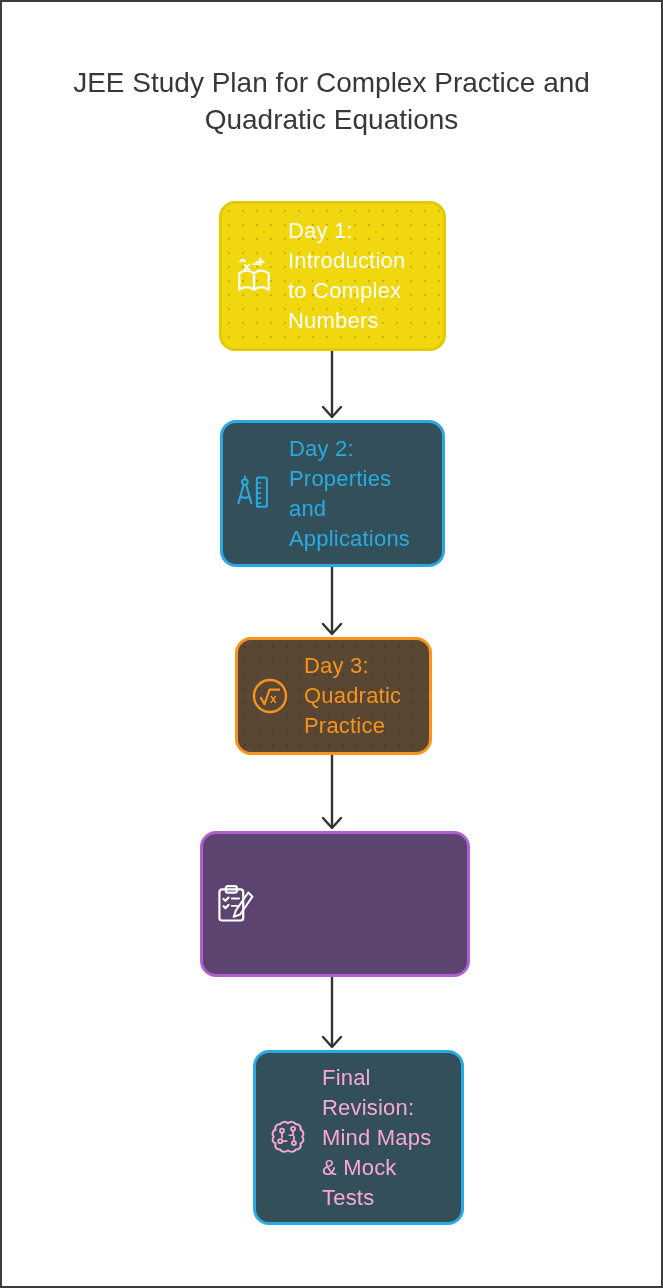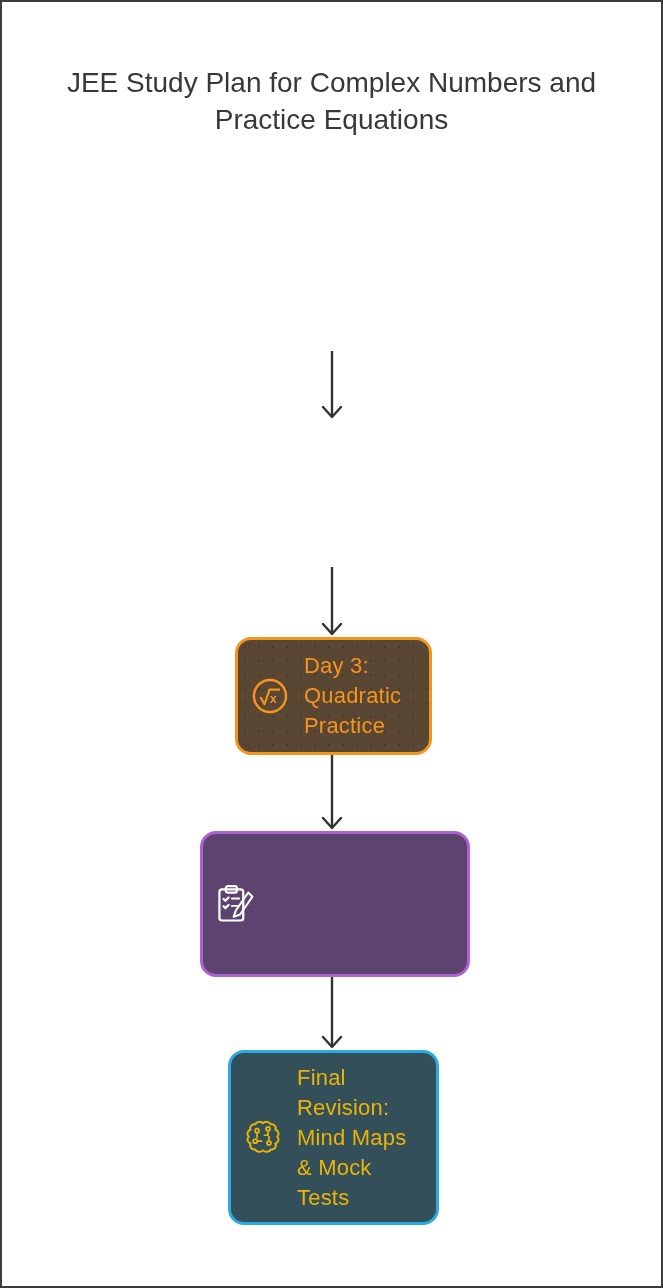--- a/index.html
+++ b/index.html
@@ -47,28 +47,63 @@
   .a1{top:349px;}
   .a2{top:565px;}
   .a3{top:753px;}
   .a4{top:975px;}
 </style>
 </head>
 <body>
 
 <div class="canvas" style="border-color: rgb(60, 60, 60); background: rgb(255, 255, 255);">
 
-  <h1 class="title" style="color: rgb(56, 56, 56);">JEE Study Plan for Complex Numbers and Practice Equations</h1>
+  <h1 class="title" style="color: rgb(56, 56, 56);">JEE Study Plan for Complex Practice and Quadratic Equations</h1>
 
+  <div class="node n1 dotted" style="background-color: rgb(240, 215, 14); border-color: rgb(227, 201, 0); color: rgb(255, 255, 255);">
+    <span class="icon">
+      <svg viewBox="0 0 48 48" fill="none" stroke="currentColor" stroke-width="2.4" stroke-linecap="round" stroke-linejoin="round">
+        <path d="M8 21 C13 17.5 19 17.5 24 21 V39 C19 35.5 13 35.5 8 39 Z"></path>
+        <path d="M40 21 C35 17.5 29 17.5 24 21 V39 C29 35.5 35 35.5 40 39 Z"></path>
+        <path d="M24 25 V35"></path>
+        <path d="M9 8 q2.5 -2.5 5 0"></path>
+        <path d="M14 12 l4.5 4.5 M18.5 12 L14 16.5"></path>
+        <path d="M31 5 v7 M27.5 8.5 h7"></path>
+        <path d="M22.5 11 h6" stroke-width="2"></path>
+        <circle cx="25.5" cy="8.5" r="0.7" fill="currentColor" stroke="none"></circle>
+        <circle cx="25.5" cy="13.5" r="0.7" fill="currentColor" stroke="none"></circle>
+      </svg>
+    </span>
+    <span class="label">Day 1:
+Introduction
+to Complex
+Numbers</span>
+  </div>
 
   <svg class="arrow a1" width="26" height="69" viewBox="0 0 26 69" style="color: rgb(51, 51, 51);">
     <path d="M13 0 V66" stroke="currentColor" stroke-width="2.4" fill="none"></path>
     <path d="M4 56 L13 66 L22 56" stroke="currentColor" stroke-width="2.4" fill="none" stroke-linecap="round" stroke-linejoin="round"></path>
   </svg>
 
+  <div class="node n2" style="background-color: rgb(51, 80, 90); border-color: rgb(41, 171, 226); color: rgb(41, 171, 226);">
+    <span class="icon">
+      <svg viewBox="0 0 48 48" fill="none" stroke="currentColor" stroke-width="2.2" stroke-linecap="round" stroke-linejoin="round">
+        <circle cx="13" cy="11" r="3"></circle>
+        <path d="M13 8 V5"></path>
+        <path d="M11.6 13.8 L6 34 M14.4 13.8 L20 34"></path>
+        <path d="M8 26.5 Q13 29.5 18 26.5"></path>
+        <rect x="26" y="6" width="11" height="32" rx="2"></rect>
+        <path d="M26 12 h4 M26 17.5 h4 M26 23 h4 M26 28.5 h4 M26 34 h4" stroke-width="1.8"></path>
+      </svg>
+    </span>
+    <span class="label">Day 2:
+Properties
+and
+Applications</span>
+  </div>
 
   <svg class="arrow a2" width="26" height="70" viewBox="0 0 26 70" style="color: rgb(51, 51, 51);">
     <path d="M13 0 V67" stroke="currentColor" stroke-width="2.4" fill="none"></path>
     <path d="M4 57 L13 67 L22 57" stroke="currentColor" stroke-width="2.4" fill="none" stroke-linecap="round" stroke-linejoin="round"></path>
   </svg>
 
   <div class="node n3 dotted" style="background-color: rgb(89, 71, 51); border-color: rgb(247, 148, 30); color: rgb(247, 148, 30);">
     <span class="icon">
       <svg viewBox="0 0 48 48" fill="none" stroke="currentColor" stroke-width="2.6" stroke-linecap="round" stroke-linejoin="round">
         <circle cx="24" cy="24" r="17.5"></circle>
@@ -96,21 +131,21 @@
         <path d="M38.5 11.5 l4.5 4.5 L29.5 35.5 l-7 2.5 2.5 -7 Z" stroke-width="2.2"></path>
       </svg>
     </span>
   </div>
 
   <svg class="arrow a4" width="26" height="73" viewBox="0 0 26 73" style="color: rgb(51, 51, 51);">
     <path d="M13 0 V70" stroke="currentColor" stroke-width="2.4" fill="none"></path>
     <path d="M4 60 L13 70 L22 60" stroke="currentColor" stroke-width="2.4" fill="none" stroke-linecap="round" stroke-linejoin="round"></path>
   </svg>
 
-  <div class="node n5" style="background-color: rgb(51, 80, 90); border-color: rgb(41, 171, 226); color: #eab308;">
+  <div class="node n5" style="background-color: rgb(51, 80, 90); border-color: rgb(41, 171, 226); color: #f9a8d4; margin-left: 25px;">
     <span class="icon">
       <svg viewBox="0 0 48 48" fill="none" stroke="currentColor" stroke-width="2.2" stroke-linecap="round" stroke-linejoin="round">
         <path d="M24 8 C21.5 5.5 17 6 15.5 9 C11.5 8.5 9 12 10.5 15 C7 16 6 20 8.5 22.5 C6 25 7 29 10.5 30 C9 33.5 11.5 37 15.5 36.5 C17 39.5 21.5 40 24 37.5 C26.5 40 31 39.5 32.5 36.5 C36.5 37 39 33.5 37.5 30 C41 29 42 25 39.5 22.5 C42 20 41 16 37.5 15 C39 12 36.5 8.5 32.5 9 C31 6 26.5 5.5 24 8 Z"></path>
         <circle cx="17.5" cy="16" r="2.2" stroke-width="1.9"></circle>
         <circle cx="29.5" cy="14" r="2.2" stroke-width="1.9"></circle>
         <circle cx="15.5" cy="27.5" r="2.2" stroke-width="1.9"></circle>
         <circle cx="30.5" cy="29.5" r="2.2" stroke-width="1.9"></circle>
         <path d="M17.5 18.5 V23.5 M29.5 16.5 V21 h-4 M18 27.5 h4.5 M30.5 27 V22.5" stroke-width="1.9"></path>
       </svg>
     </span>

